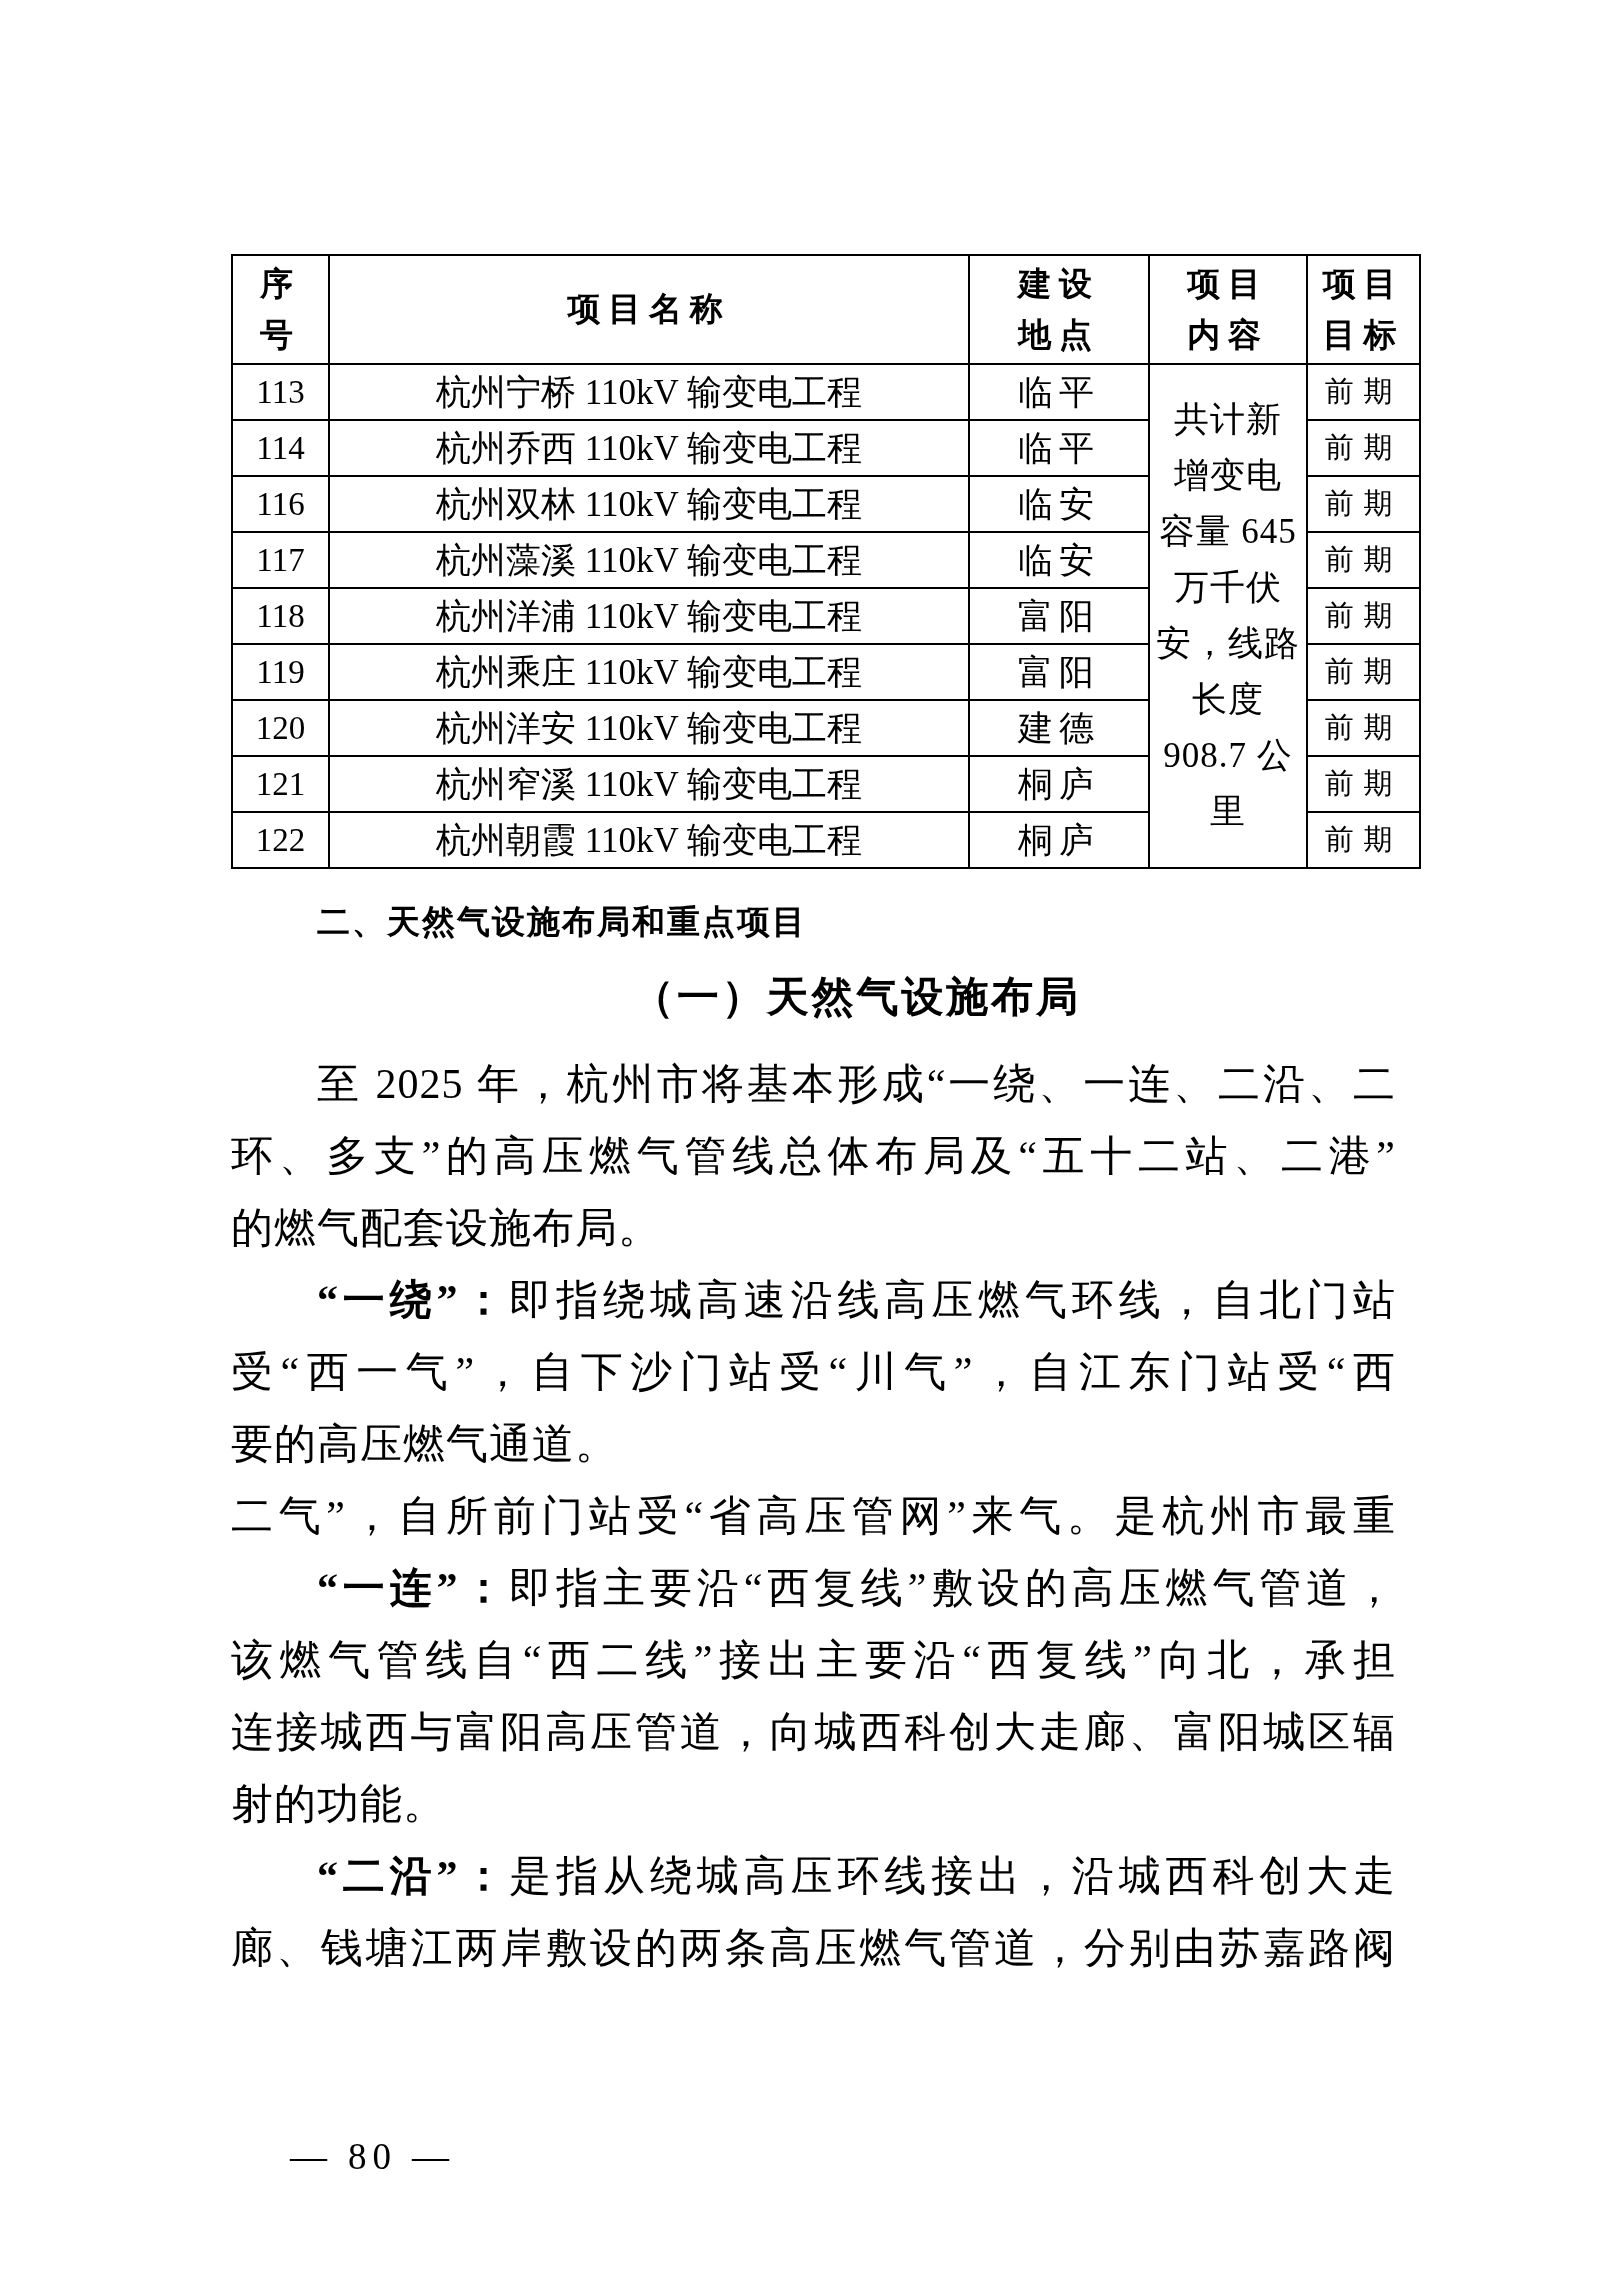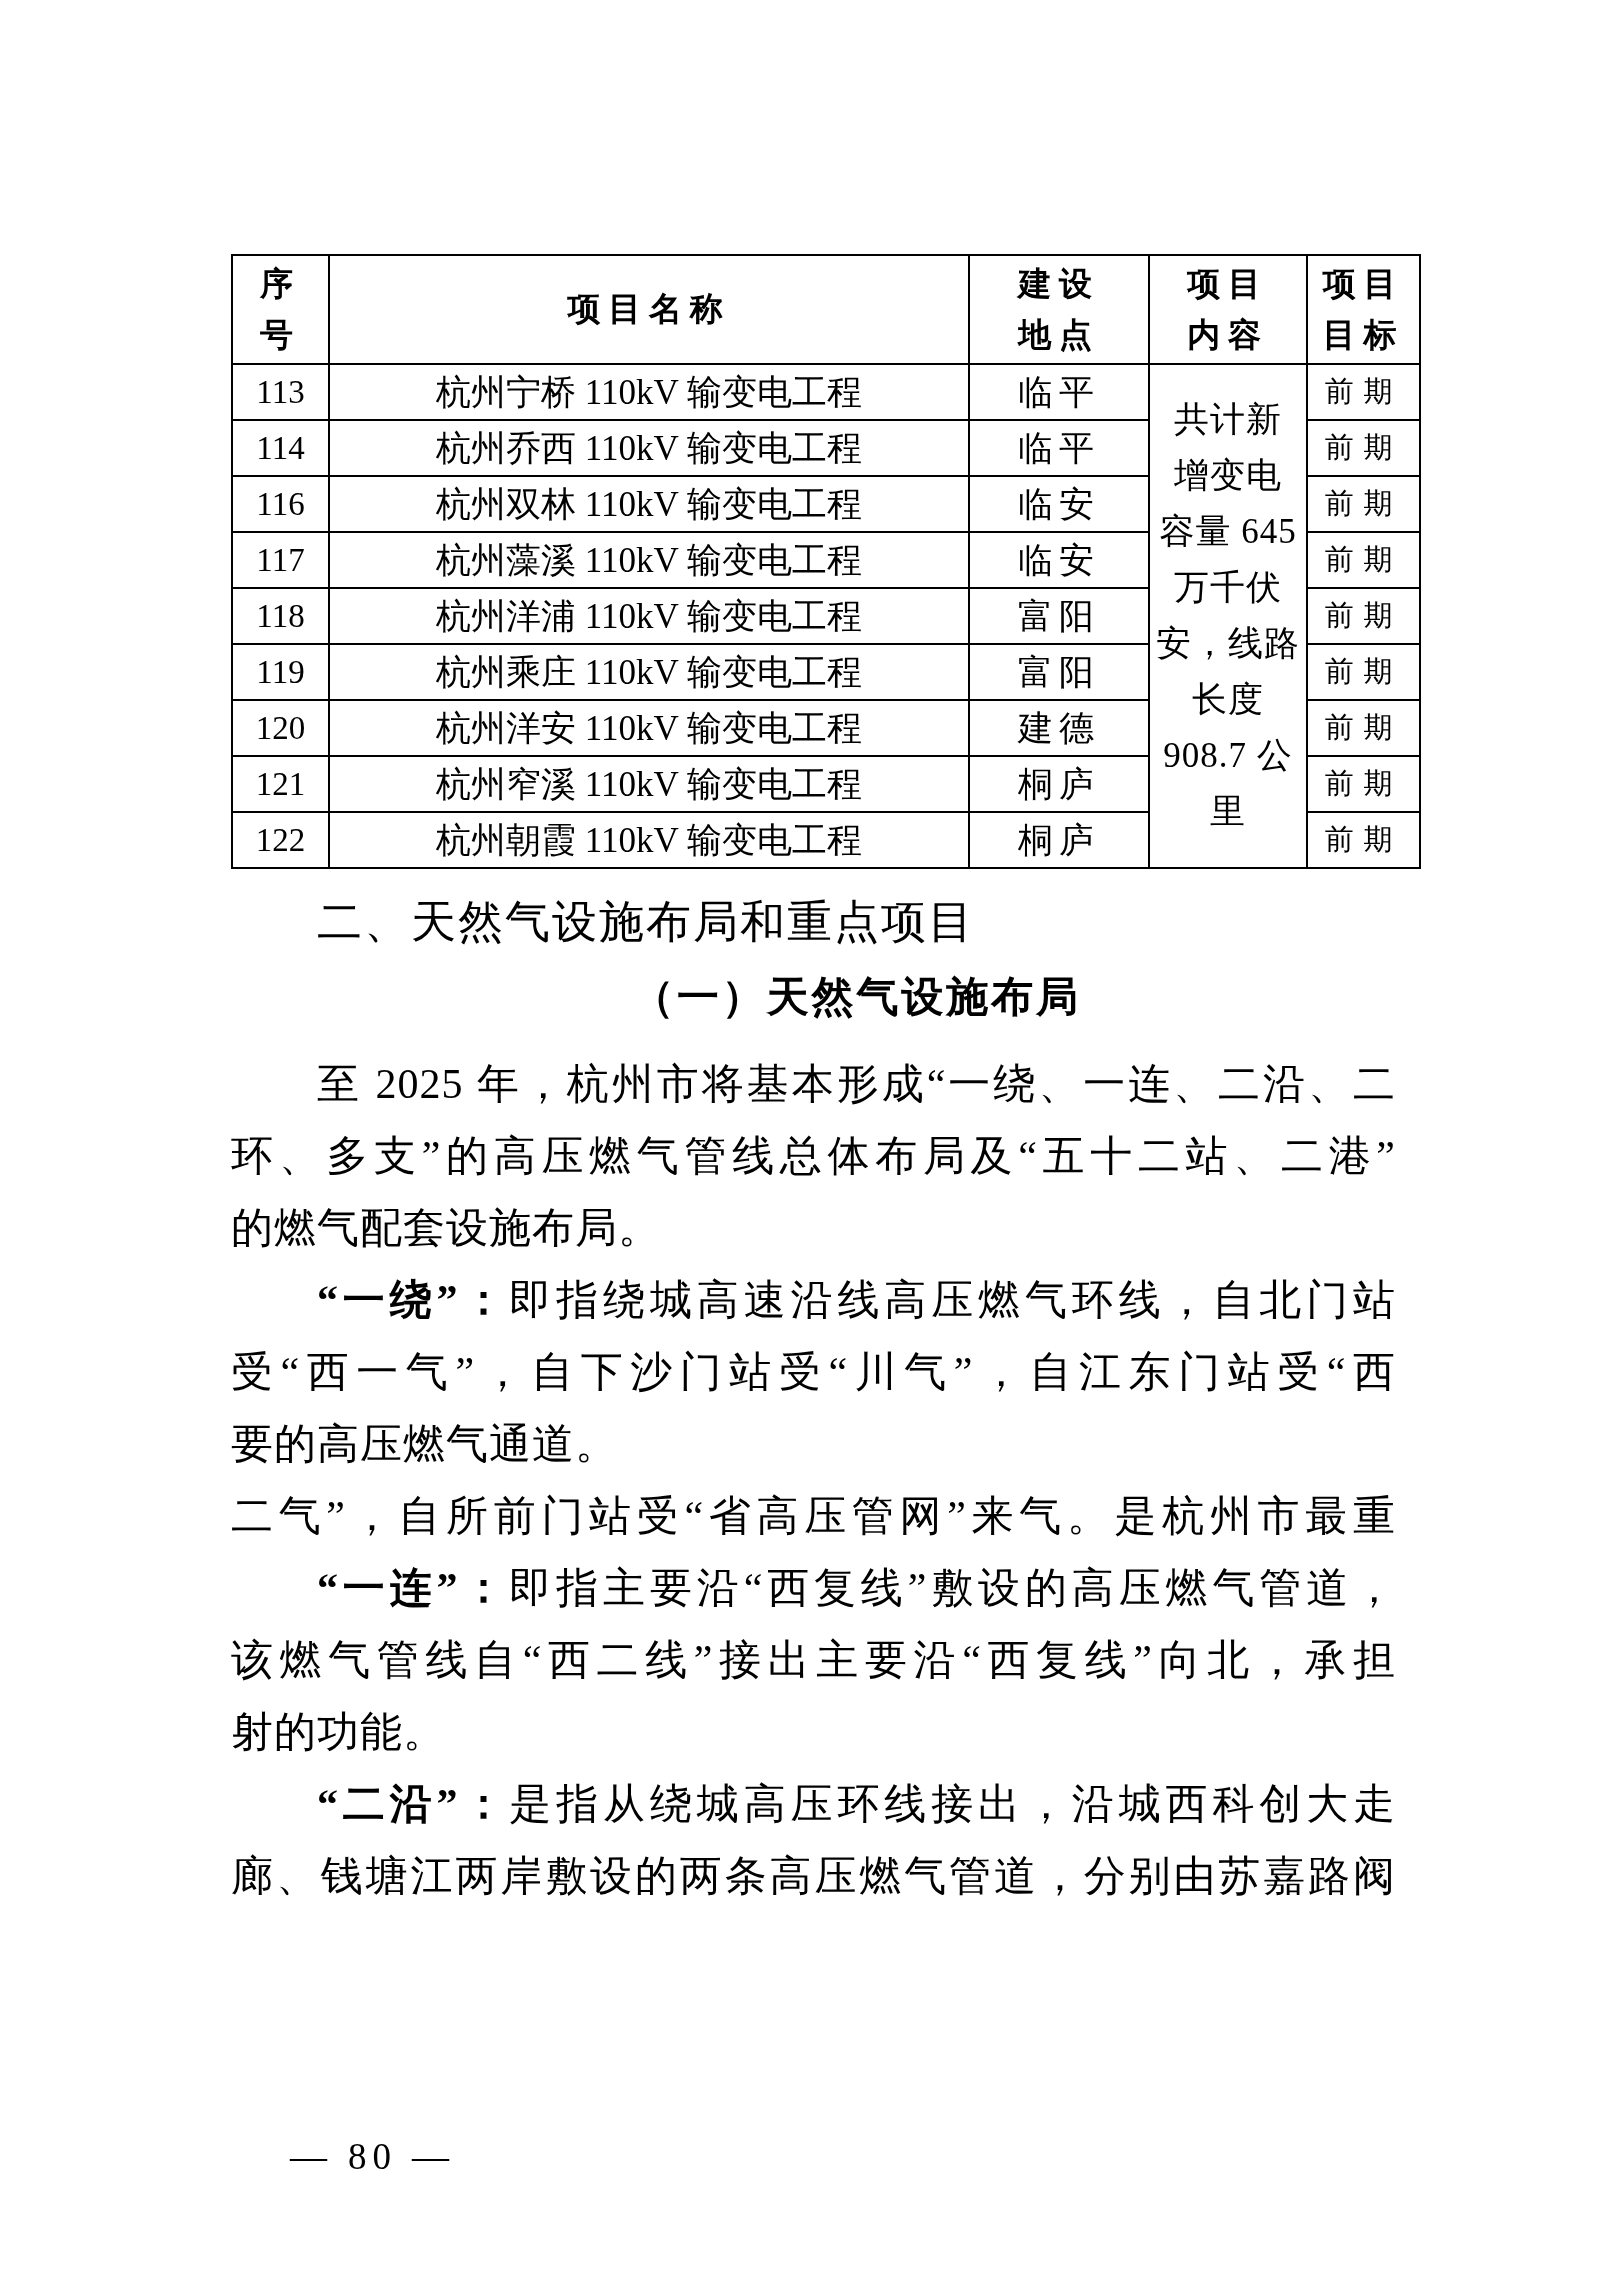--- a/index.html
+++ b/index.html
@@ -44,22 +44,22 @@
     white-space:pre-line;
     letter-spacing:1px;
   }
 
   
   .content {
     position:absolute; left:231px; top:884px; width:1165px;
   }
   .section-heading {
     font-family:"Liberation Sans","DejaVu Sans",sans-serif;
-    font-weight:normal;
-    font-size:45px; line-height:76px; height:76px;
+    font-weight:bold;
+    font-size:33px; line-height:76px; height:76px;
     padding-left:86px;
     letter-spacing:2px;
     white-space:nowrap;
   }
   .subsection-heading {
     font-size:42px; line-height:74px; height:74px;
     font-weight:600;
     padding-left:86px;
     letter-spacing:2.9px;
     white-space:nowrap;
@@ -191,20 +191,21 @@
     <div class="para">
       <div class="line indent"><span class="lead">“一绕”：</span><span>即指绕城高速沿线高压燃气环线，自北门站</span></div>
       <div class="line"><span>受“西一气”，自下沙门站受“川气”，自江东门站受“西</span></div>
       <div class="line last"><span>要的高压燃气通道。</span></div>
       <div class="line"><span>二气”，自所前门站受“省高压管网”来气。是杭州市最重</span></div>
     </div>
 
     <div class="para">
       <div class="line indent"><span class="lead">“一连”：</span><span>即指主要沿“西复线”敷设的高压燃气管道，</span></div>
       <div class="line"><span>该燃气管线自“西二线”接出主要沿“西复线”向北，承担</span></div>
+      <div class="line"><span>连接城西与富阳高压管道，向城西科创大走廊、富阳城区辐</span></div>
       <div class="line last"><span>射的功能。</span></div>
     </div>
 
     <div class="para">
       <div class="line indent"><span class="lead">“二沿”：</span><span>是指从绕城高压环线接出，沿城西科创大走</span></div>
       <div class="line"><span>廊、钱塘江两岸敷设的两条高压燃气管道，分别由苏嘉路阀</span></div>
     </div>
   </div>
 
   <div class="page-number">— 80 —</div>

